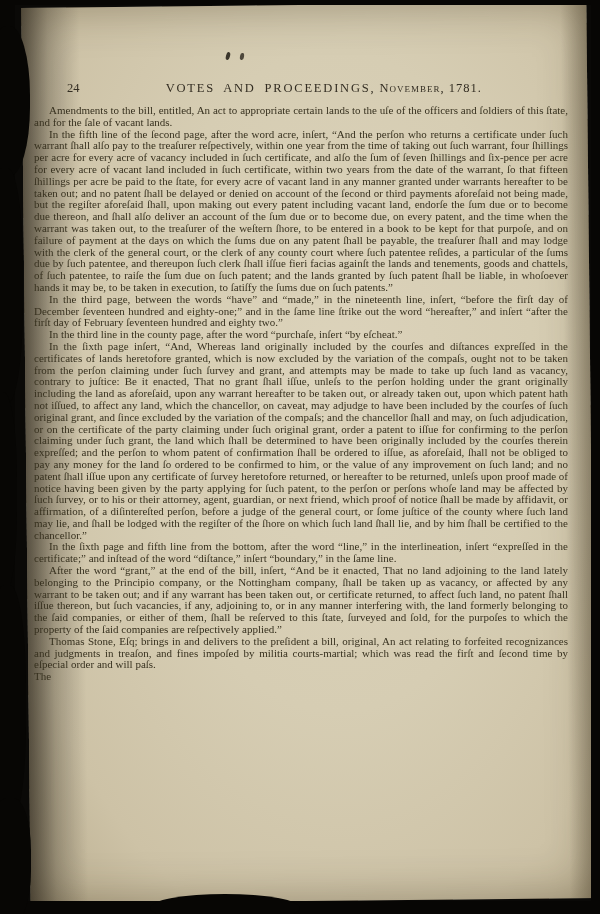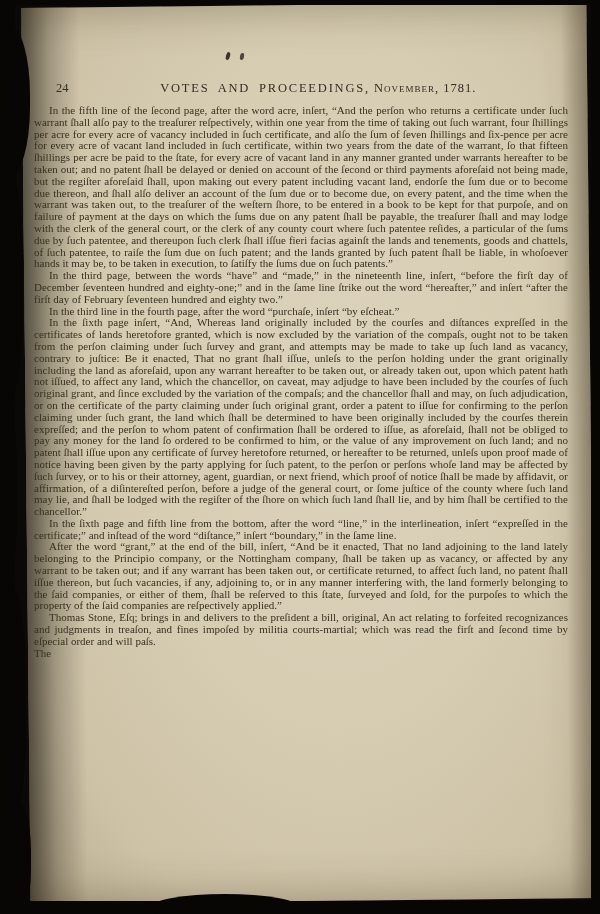--- a/index.html
+++ b/index.html
@@ -48,21 +48,21 @@
   
   .content {
     position: absolute; left: 34px; right: 32px; top: 78px; bottom: 20px;
     color: var(--ink, #37311f);
     z-index: 2;
   }
   .header {
     display: flex; align-items: baseline; margin-bottom: 9px;
     color: #332d22; white-space: nowrap;
   }
-  .pageno { font-size: 12.5px; margin-left: 22px; }
+  .pageno { font-size: 12.5px; margin-left: 33px; }
   .title-wrap { flex: 1; text-align: center; }
   .title-main { font-size: 12.5px; letter-spacing: 1.8px; word-spacing: 4px; }
   .title-date { font-size: 12.5px; letter-spacing: 1px; font-variant: small-caps; }
   .doc-body {
     font-size: 11px; line-height: 11.8px;
     text-align: justify;
     color: var(--ink, #37311f);
   }
   .doc-body p { margin: 0; text-indent: 15px; }
   .catchword { font-size: 11px; line-height: 11.8px; padding-right: 4px; }
@@ -76,23 +76,24 @@
 
   <div class="content">
     <div class="header">
       <span class="pageno">24</span>
       <span class="title-wrap">
         <span class="title-main">VOTES AND PROCEEDINGS,</span>
         <span class="title-date">November, 1781.</span>
       </span>
     </div>
     <div class="doc-body" id="doc-body">
+        <p class="para">Amendments to the bill, entitled, An act to appropriate certain lands to the uſe of the officers and ſoldiers of this ſtate, and for the ſale of vacant lands.</p>
         <p class="para">In the fifth line of the ſecond page, after the word acre, inſert, “And the perſon who returns a certificate under ſuch warrant ſhall alſo pay to the treaſurer reſpectively, within one year from the time of taking out ſuch warrant, four ſhillings per acre for every acre of vacancy included in ſuch certificate, and alſo the ſum of ſeven ſhillings and ſix-pence per acre for every acre of vacant land included in ſuch certificate, within two years from the date of the warrant, ſo that fifteen ſhillings per acre be paid to the ſtate, for every acre of vacant land in any manner granted under warrants hereafter to be taken out; and no patent ſhall be delayed or denied on account of the ſecond or third payments aforeſaid not being made, but the regiſter aforeſaid ſhall, upon making out every patent including vacant land, endorſe the ſum due or to become due thereon, and ſhall alſo deliver an account of the ſum due or to become due, on every patent, and the time when the warrant was taken out, to the treaſurer of the weſtern ſhore, to be entered in a book to be kept for that purpoſe, and on failure of payment at the days on which the ſums due on any patent ſhall be payable, the treaſurer ſhall and may lodge with the clerk of the general court, or the clerk of any county court where ſuch patentee reſides, a particular of the ſums due by ſuch patentee, and thereupon ſuch clerk ſhall iſſue fieri facias againſt the lands and tenements, goods and chattels, of ſuch patentee, to raiſe the ſum due on ſuch patent; and the lands granted by ſuch patent ſhall be liable, in whoſoever hands it may be, to be taken in execution, to ſatiſfy the ſums due on ſuch patents.”</p>
         <p class="para">In the third page, between the words “have” and “made,” in the nineteenth line, inſert, “before the firſt day of December ſeventeen hundred and eighty-one;” and in the ſame line ſtrike out the word “hereafter,” and inſert “after the firſt day of February ſeventeen hundred and eighty two.”</p>
-        <p class="para">In the third line in the fourth page, after the word “purchaſe, inſert “by eſcheat.”</p>
+        <p class="para">In the third line in the county page, after the word “purchaſe, inſert “by eſcheat.”</p>
         <p class="para">In the ſixth page inſert, “And, Whereas land originally included by the courſes and diſtances expreſſed in the certificates of lands heretofore granted, which is now excluded by the variation of the compaſs, ought not to be taken from the perſon claiming under ſuch ſurvey and grant, and attempts may be made to take up ſuch land as vacancy, contrary to juſtice: Be it enacted, That no grant ſhall iſſue, unleſs to the perſon holding under the grant originally including the land as aforeſaid, upon any warrant hereafter to be taken out, or already taken out, upon which patent hath not iſſued, to affect any land, which the chancellor, on caveat, may adjudge to have been included by the courſes of ſuch original grant, and ſince excluded by the variation of the compaſs; and the chancellor ſhall and may, on ſuch adjudication, or on the certificate of the party claiming under ſuch original grant, order a patent to iſſue for confirming to the perſon claiming under ſuch grant, the land which ſhall be determined to have been originally included by the courſes therein expreſſed; and the perſon to whom patent of confirmation ſhall be ordered to iſſue, as aforeſaid, ſhall not be obliged to pay any money for the land ſo ordered to be confirmed to him, or the value of any improvement on ſuch land; and no patent ſhall iſſue upon any certificate of ſurvey heretofore returned, or hereafter to be returned, unleſs upon proof made of notice having been given by the party applying for ſuch patent, to the perſon or perſons whoſe land may be affected by ſuch ſurvey, or to his or their attorney, agent, guardian, or next friend, which proof of notice ſhall be made by affidavit, or affirmation, of a diſintereſted perſon, before a judge of the general court, or ſome juſtice of the county where ſuch land may lie, and ſhall be lodged with the regiſter of the ſhore on which ſuch land ſhall lie, and by him ſhall be certified to the chancellor.”</p>
         <p class="para">In the ſixth page and fifth line from the bottom, after the word “line,” in the interlineation, inſert “expreſſed in the certificate;” and inſtead of the word “diſtance,” inſert “boundary,” in the ſame line.</p>
         <p class="para">After the word “grant,” at the end of the bill, inſert, “And be it enacted, That no land adjoining to the land lately belonging to the Principio company, or the Nottingham company, ſhall be taken up as vacancy, or affected by any warrant to be taken out; and if any warrant has been taken out, or certificate returned, to affect ſuch land, no patent ſhall iſſue thereon, but ſuch vacancies, if any, adjoining to, or in any manner interfering with, the land formerly belonging to the ſaid companies, or either of them, ſhall be reſerved to this ſtate, ſurveyed and ſold, for the purpoſes to which the property of the ſaid companies are reſpectively applied.”</p>
         <p class="para">Thomas Stone, Eſq; brings in and delivers to the preſident a bill, original, An act relating to forfeited recognizances and judgments in treaſon, and fines impoſed by militia courts-martial; which was read the firſt and ſecond time by eſpecial order and will paſs.</p>
       </div>
     <div class="catchword">The</div>
   </div>
 
   <div class="artifact strip-left"></div>
   <div class="artifact strip-top"></div>

